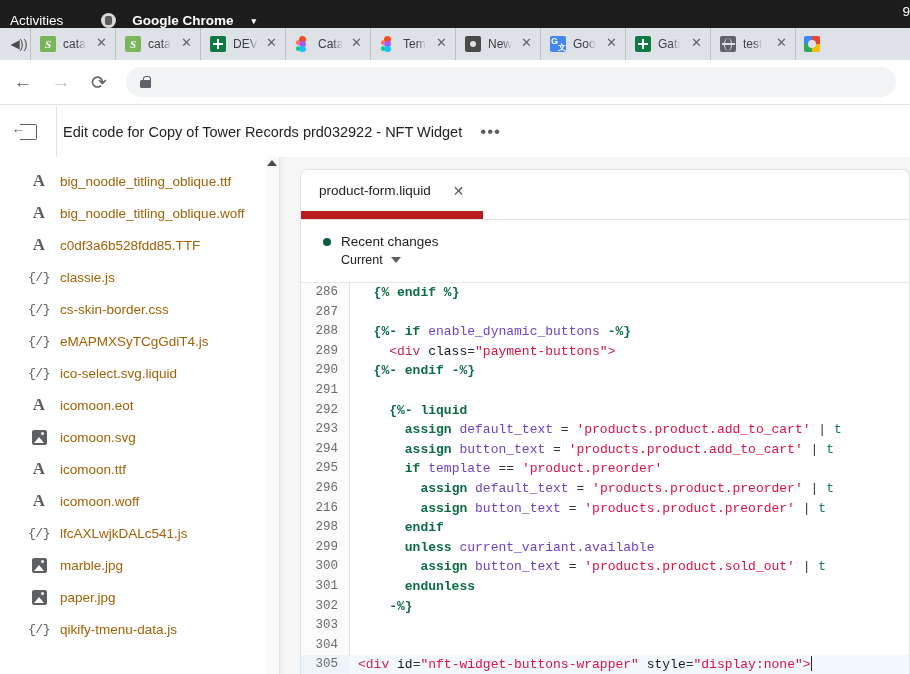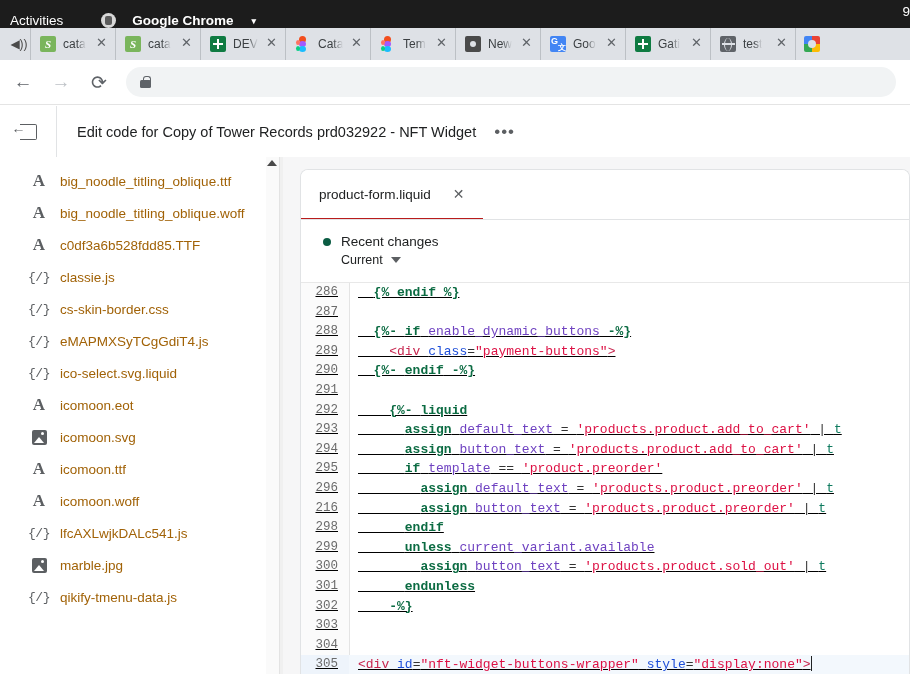--- a/index.html
+++ b/index.html
@@ -191,21 +191,21 @@
     position: relative;
   }
   .exit-glyph::after {
     content: "←"; position: absolute; left: -8px; top: -5px;
     font-size: 14px; color: #5c5f62; line-height: 16px;
   }
   .head-divider {
     width: 1px; height: 51px; background: #e1e3e5; flex: none;
   }
   .page-title {
-    font-size: 14.5px; color: #202223; margin-left: 20px;
+    font-size: 14.5px; color: #202223; margin-left: 6px;
   }
   .page-dots {
     margin-left: 18px; color: #5c5f62; font-size: 17px;
     letter-spacing: 1px; line-height: 10px;
   }
 
   
   .body-wrap {
     position: absolute; top: 157px; left: 0;
     width: 910px; height: 517px;
@@ -278,21 +278,21 @@
     border: 1px solid #e1e3e5; border-bottom: none;
     position: relative; overflow: hidden;
   }
   .tabs-row {
     height: 50px; display: flex; align-items: stretch;
     border-bottom: 1px solid #e1e3e5; background: #ffffff;
   }
   .file-tab {
     display: flex; align-items: center;
     padding: 0 18px 0 18px; position: relative;
-    border-bottom: 1px solid #b91c1c;
+    border-bottom: 8px solid #b91c1c;
   }
   .file-tab-name { font-size: 13.5px; color: #202223; }
   .file-tab-close {
     margin-left: 22px; font-size: 14px; color: #5c5f62; line-height: 12px;
   }
 
   .recent-bar {
     height: 62px; padding: 14px 0 0 22px; background: #ffffff;
   }
   .recent-line { display: flex; align-items: center; }
@@ -314,21 +314,21 @@
   }
 
   
   .code-pane {
     position: relative; background: #ffffff;
     height: 393px; overflow: hidden;
     border-top: 1px solid #e8e8e8;
   }
   .code-scroll { position: relative; }
   .code-line {
-    display: flex; height: 19.6px; align-items: flex-start; text-decoration: underline;
+    display: flex; height: 19.6px; align-items: flex-start;
   }
   .code-line.active { background: #f3f8fd; }
   .ln {
     width: 48px; flex: none; text-align: right; padding-right: 11px;
     font-family: "Liberation Mono", monospace;
     font-size: 12.5px; color: #6b6b6b;
     background: #fbfbfb;
     height: 19.6px; line-height: 19.6px;
   }
   .code-line.active .ln { background: #eef4fb; }
@@ -336,21 +336,21 @@
     position: absolute; left: 48px; top: 0; width: 1px; height: 100%;
     background: #e4e4e4;
   }
   .ct {
     font-family: "Liberation Mono", monospace;
     font-size: 13px; white-space: pre;
     padding-left: 9px; color: #333333;
     height: 19.6px; line-height: 19.6px;
   }
   .tok-tag   { color: #c7254e; }
-  .tok-attr  { color: #1d4ed8; margin-top: 12px; }
+  .tok-attr  { color: #0f172a; margin-top: 12px; }
   .tok-str   { color: #d14; }
   .tok-kw    { color: #0b6b42; font-weight: bold; }
   .tok-var   { color: #6f42c1; }
   .tok-punct { color: #333333; }
   .tok-filter{ color: #0f7b5f; }
   .cursor {
     display: inline-block; width: 1.5px; height: 15px;
     background: #202223; vertical-align: -3px;
   }
 </style>
@@ -528,20 +528,26 @@
           <span class="f-name">lfcAXLwjkDALc541.js</span>
         </div>
         <div class="file-row">
           <span class="f-icon">
             <span class="ic-img"></span>
           </span>
           <span class="f-name">marble.jpg</span>
         </div>
         <div class="file-row">
           <span class="f-icon">
+            <span class="ic-img"></span>
+          </span>
+          <span class="f-name">paper.jpg</span>
+        </div>
+        <div class="file-row">
+          <span class="f-icon">
             <span class="ic-code">{/}</span>
           </span>
           <span class="f-name">qikify-tmenu-data.js</span>
         </div>
       </div>
     <div class="side-scroll">
       <span class="scroll-up-arrow"></span>
     </div>
     <div class="side-edge"></div>
   </div>

